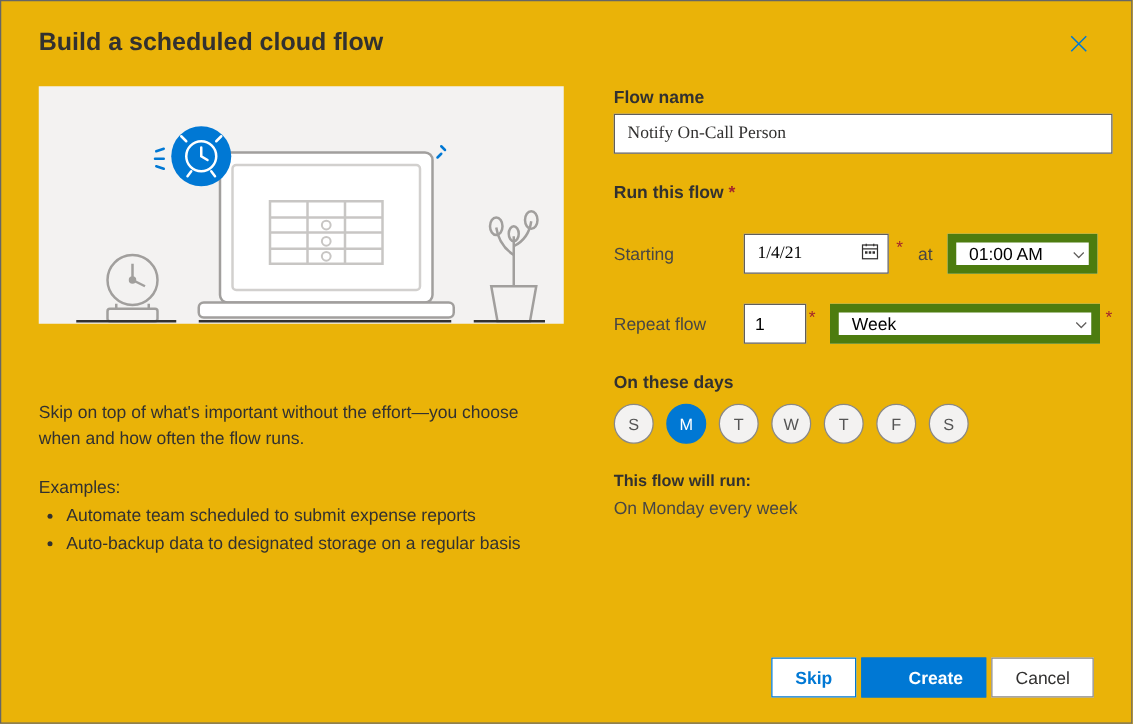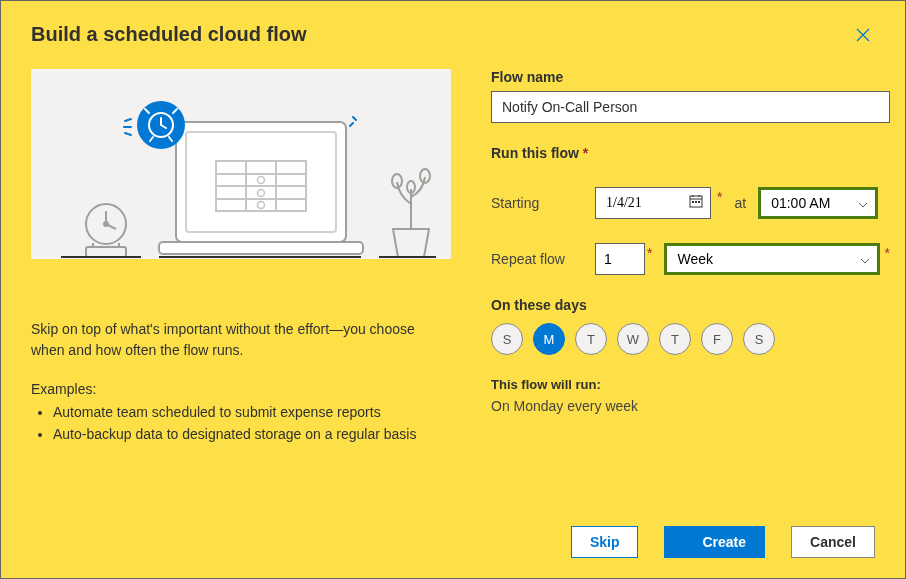--- a/index.html
+++ b/index.html
@@ -8,21 +8,21 @@
       background: #888;
       display: flex;
       align-items: center;
       justify-content: center;
       height: 100vh;
       overflow: hidden;
     }
     .dialog {
       width: 906px;
       height: 579px;
-      background: #fde047;
+      background: #eab308;
       border: 1px solid #666;
       position: relative;
       display: flex;
       flex-direction: column;
     }
     .header {
       padding: 22px 30px 10px 30px;
       display: flex;
       align-items: flex-start;
       justify-content: space-between;
@@ -93,21 +93,21 @@
       color: #484644;
       font-weight: 400;
     }
     .required { color: #a4262c; }
     .text-input {
       width: 100%;
       height: 32px;
       border: 1px solid #605e5c;
       padding: 0 10px;
       font-size: 14px;
-      font-family: Liberation Sans, sans-serif;
+      font-family: Liberation Serif, serif;
       color: #323130;
     }
     .section { margin-bottom: 22px; }
     .row {
       display: flex;
       align-items: center;
       gap: 12px;
       margin-top: 26px;
     }
     .row .sub-label { width: 92px; flex-shrink: 0; }
@@ -127,21 +127,21 @@
     }
     .calendar-icon {
       position: absolute;
       right: 8px;
       pointer-events: none;
       color: #323130;
     }
     .at-label { font-size: 14px; color: #484644; }
     .time-select, .unit-select {
       height: 32px;
-      border: 3px solid #4d7c0f;
+      border: 7px solid #4d7c0f;
       padding: 0 30px 0 10px;
       font-size: 14px;
       font-family: inherit;
       background: #fff;
       appearance: none;
       position: relative;
       cursor: pointer;
     }
     .time-select { width: 120px; }
     .select-wrap { position: relative; display: inline-flex; align-items: center; }
@@ -192,32 +192,31 @@
     .summary-text {
       font-size: 14px;
       color: #484644;
       margin-top: 6px;
     }
     .footer {
       border-top: none;
       padding: 16px 30px 20px;
       display: flex;
       justify-content: flex-end;
-      gap: 26px;
+      gap: 4px;
     }
     .btn {
       height: 32px;
       padding: 0 18px;
       font-size: 14px;
       font-family: inherit;
       border: 1px solid #8a8886;
       background: #fff;
       color: #323130;
       cursor: pointer;
-      font-weight: bold;
     }
     .btn.skip {
       border-color: #0078d4;
       color: #0078d4;
       font-weight: 600;
     }
     .btn.primary {
       background: #0078d4;
       border-color: #0078d4;
       color: #fff;

